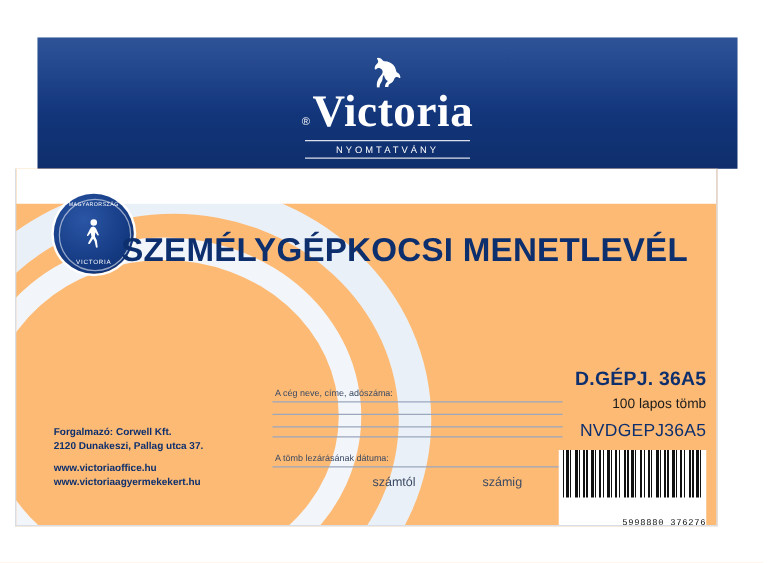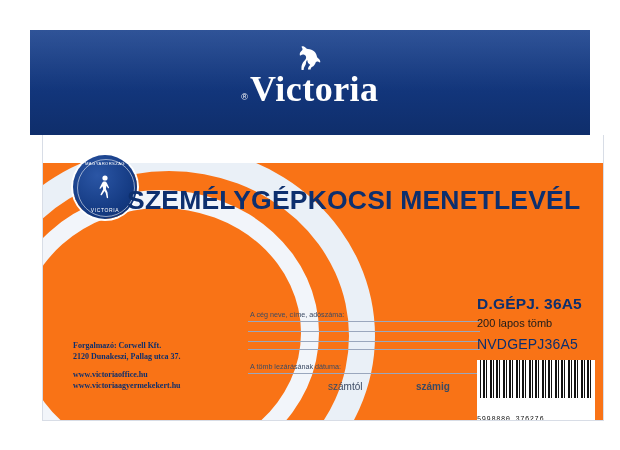--- a/index.html
+++ b/index.html
@@ -75,25 +75,25 @@
     border-top: 1px solid rgba(255,255,255,0.85);
     border-bottom: 1px solid rgba(255,255,255,0.85);
     padding: 2px 0 2px 0;
     font-size: 7.5px;
     letter-spacing: 2.4px;
     color: #ffffff;
   }
   
   .body-area {
     position: absolute;
-    left: 42px;
+    left: 12px;
     top: 135px;
     width: 560px;
     height: 285px;
-    background: #f97316;
+    background: #fdba74;
     border: 1px solid #d8dde6;
     border-top: none;
     overflow: hidden;
   }
   
   .arc {
     position: absolute;
     border: 26px solid #eef2f8;
     border-radius: 50%;
     background: transparent;
@@ -204,28 +204,28 @@
     height: 12px;
     margin-top: 6px;
   }
   .form-foot span {
     position: absolute;
     top: 0;
     font-size: 10px;
     color: #3b4a63;
   }
   .form-foot .from { left: 80px; }
-  .form-foot .to { left: 168px; font-weight: bold; }
+  .form-foot .to { left: 168px; }
   
   .right-panel {
     position: absolute;
     right: 8px;
     top: 160px;
     width: 118px;
-    text-align: left;
+    text-align: right;
   }
   .code-main {
     font-size: 15.5px;
     font-weight: bold;
     color: #0d2f6e;
     letter-spacing: 0.2px;
   }
   .sheets {
     margin-top: 4px;
     font-size: 11px;
@@ -267,37 +267,38 @@
     left: 30px;
     bottom: 28px;
     font-size: 8px;
     font-weight: bold;
     color: #0d2f6e;
     line-height: 1.35;
   }
   .distributor .web {
     margin-top: 8px;
   }
-  .distributor div { white-space: nowrap; font-family: Liberation Serif, serif; }
+  .distributor div { white-space: nowrap; }
 </style>
 </head>
 <body>
 
 <div class="product-image">
 
   <div class="top-band">
     <div class="sheen"></div>
     <div class="brand-block">
       <svg class="horse-icon" viewBox="0 0 30 26">
         <path fill="#ffffff" d="M6.5 25.5c-.4-3.4.6-6.2 2.6-8.4 1.3-1.4 2-2.3 2-3.7 0-1.2-.7-2.1-1.8-2.6-1.3-.6-2.4-.3-3.4.5-.5.4-1 .2-1.1-.4-.2-1.4.4-2.8 1.6-3.8.6-.5 1-.9 1.1-1.6.1-.9-.2-1.6-.8-2.3-.3-.4-.1-.9.4-.9 1.5-.1 2.8.5 3.8 1.6.6.7 1.2 1 2 1 2.6.1 4.7 1 6.4 2.7 1.4 1.4 2.2 3 2.6 4.9.2.8.5 1.3 1.2 1.7 1.3.8 2 2 2.2 3.5.1.7-.4 1-.9.6-.7-.6-1.4-.9-2.3-.7-.9.2-1.4.8-1.7 1.6-.6 1.6-1.6 2.8-3.1 3.6-1.1.6-1.6 1.4-1.6 2.6v.1H13c0-1.7.6-3.1 1.9-4.2.3-.3.3-.5 0-.7-1.5-1-2.4-2.4-2.6-4.2 0-.3-.1-.4-.3-.2-.6.6-.9 1.3-.9 2.1 0 1.3-.4 2.5-1.2 3.6-.9 1.2-1.3 2.6-1.2 4.1v.1H6.5z"></path>
       </svg>
       <div class="brand-row">
         <span class="brand-reg">®</span>
         <span class="brand-name">Victoria</span>
       </div>
+      <div class="brand-sub">NYOMTATVÁNY</div>
     </div>
   </div>
 
   <div class="body-area">
 
     <div class="arc arc-outer"></div>
     <div class="arc arc-inner"></div>
     <div class="arc-mask"></div>
 
     <div class="badge">
@@ -321,21 +322,21 @@
       <div class="form-label">A tömb lezárásának dátuma:</div>
       <div class="rule tight"></div>
       <div class="form-foot">
         <span class="from">számtól</span>
         <span class="to">számig</span>
       </div>
     </div>
 
     <div class="right-panel">
       <div class="code-main">D.GÉPJ. 36A5</div>
-      <div class="sheets">200 lapos tömb</div>
+      <div class="sheets">100 lapos tömb</div>
       <div class="code-sku">NVDGEPJ36A5</div>
       <div class="barcode-wrap">
         <div class="barcode"></div>
         <div class="barcode-digits">5998880 376276</div>
       </div>
     </div>
 
     <div class="distributor">
       <div>Forgalmazó: Corwell Kft.</div>
       <div>2120 Dunakeszi, Pallag utca 37.</div>

